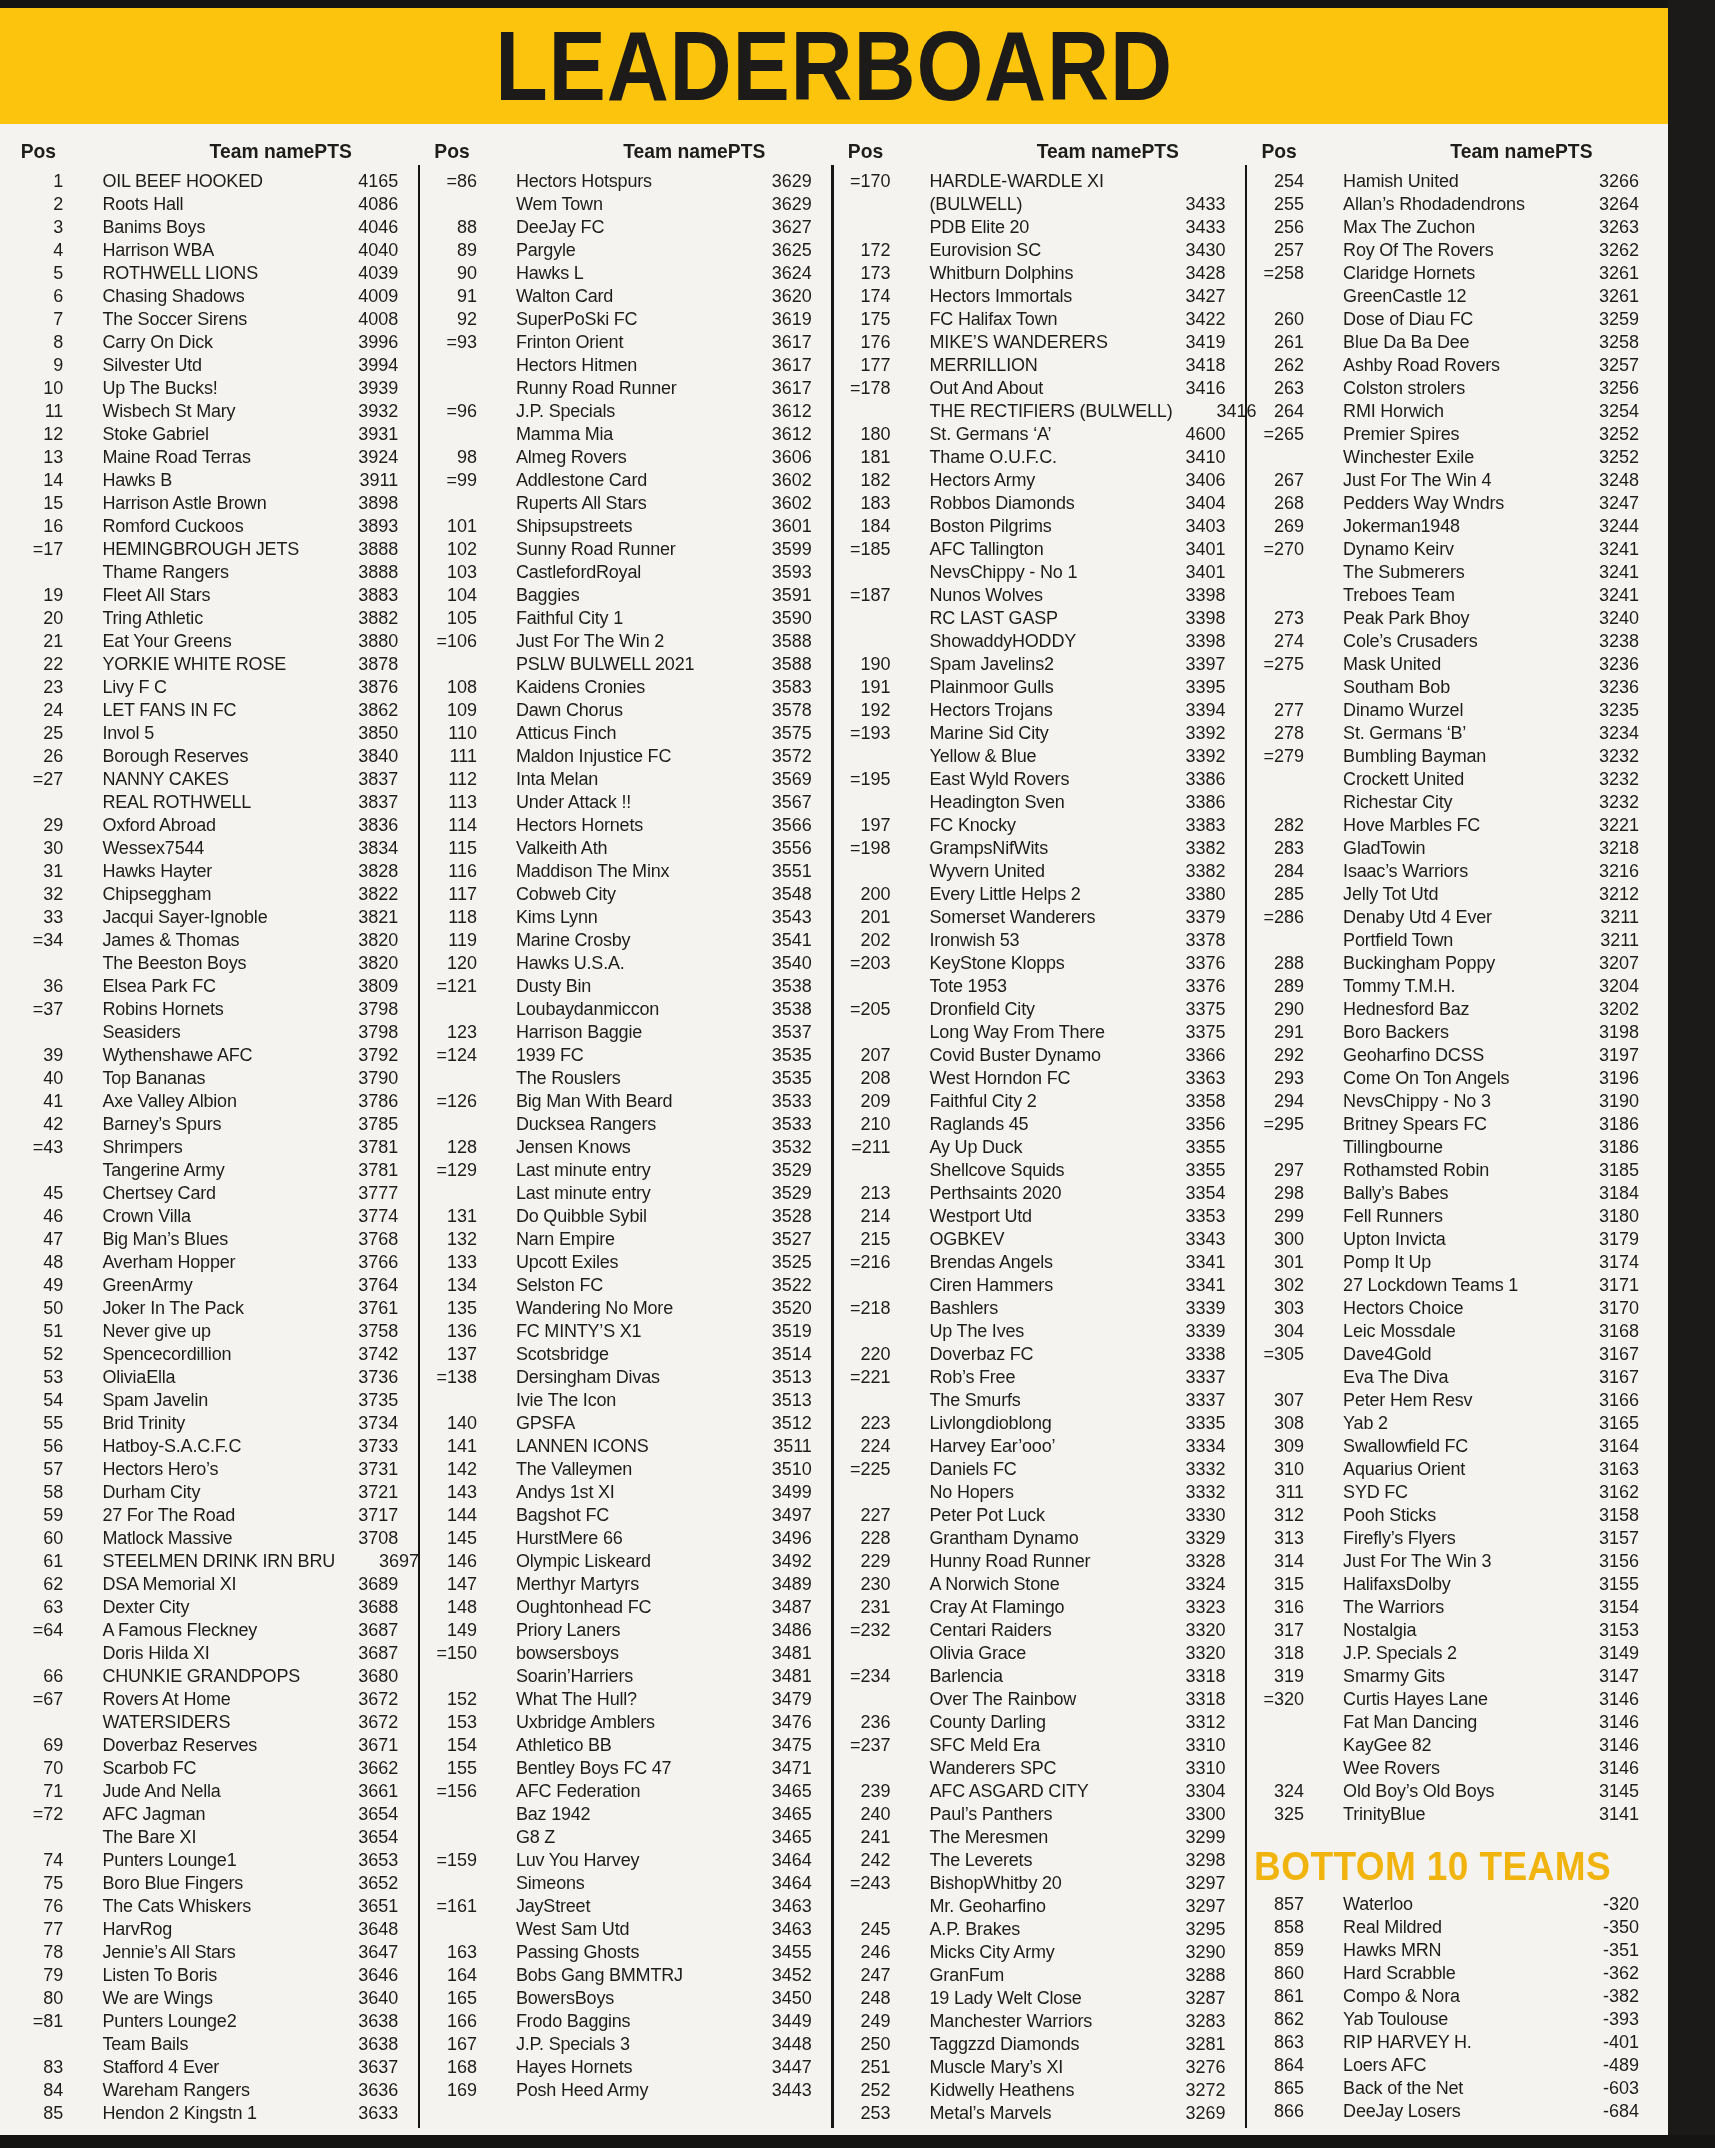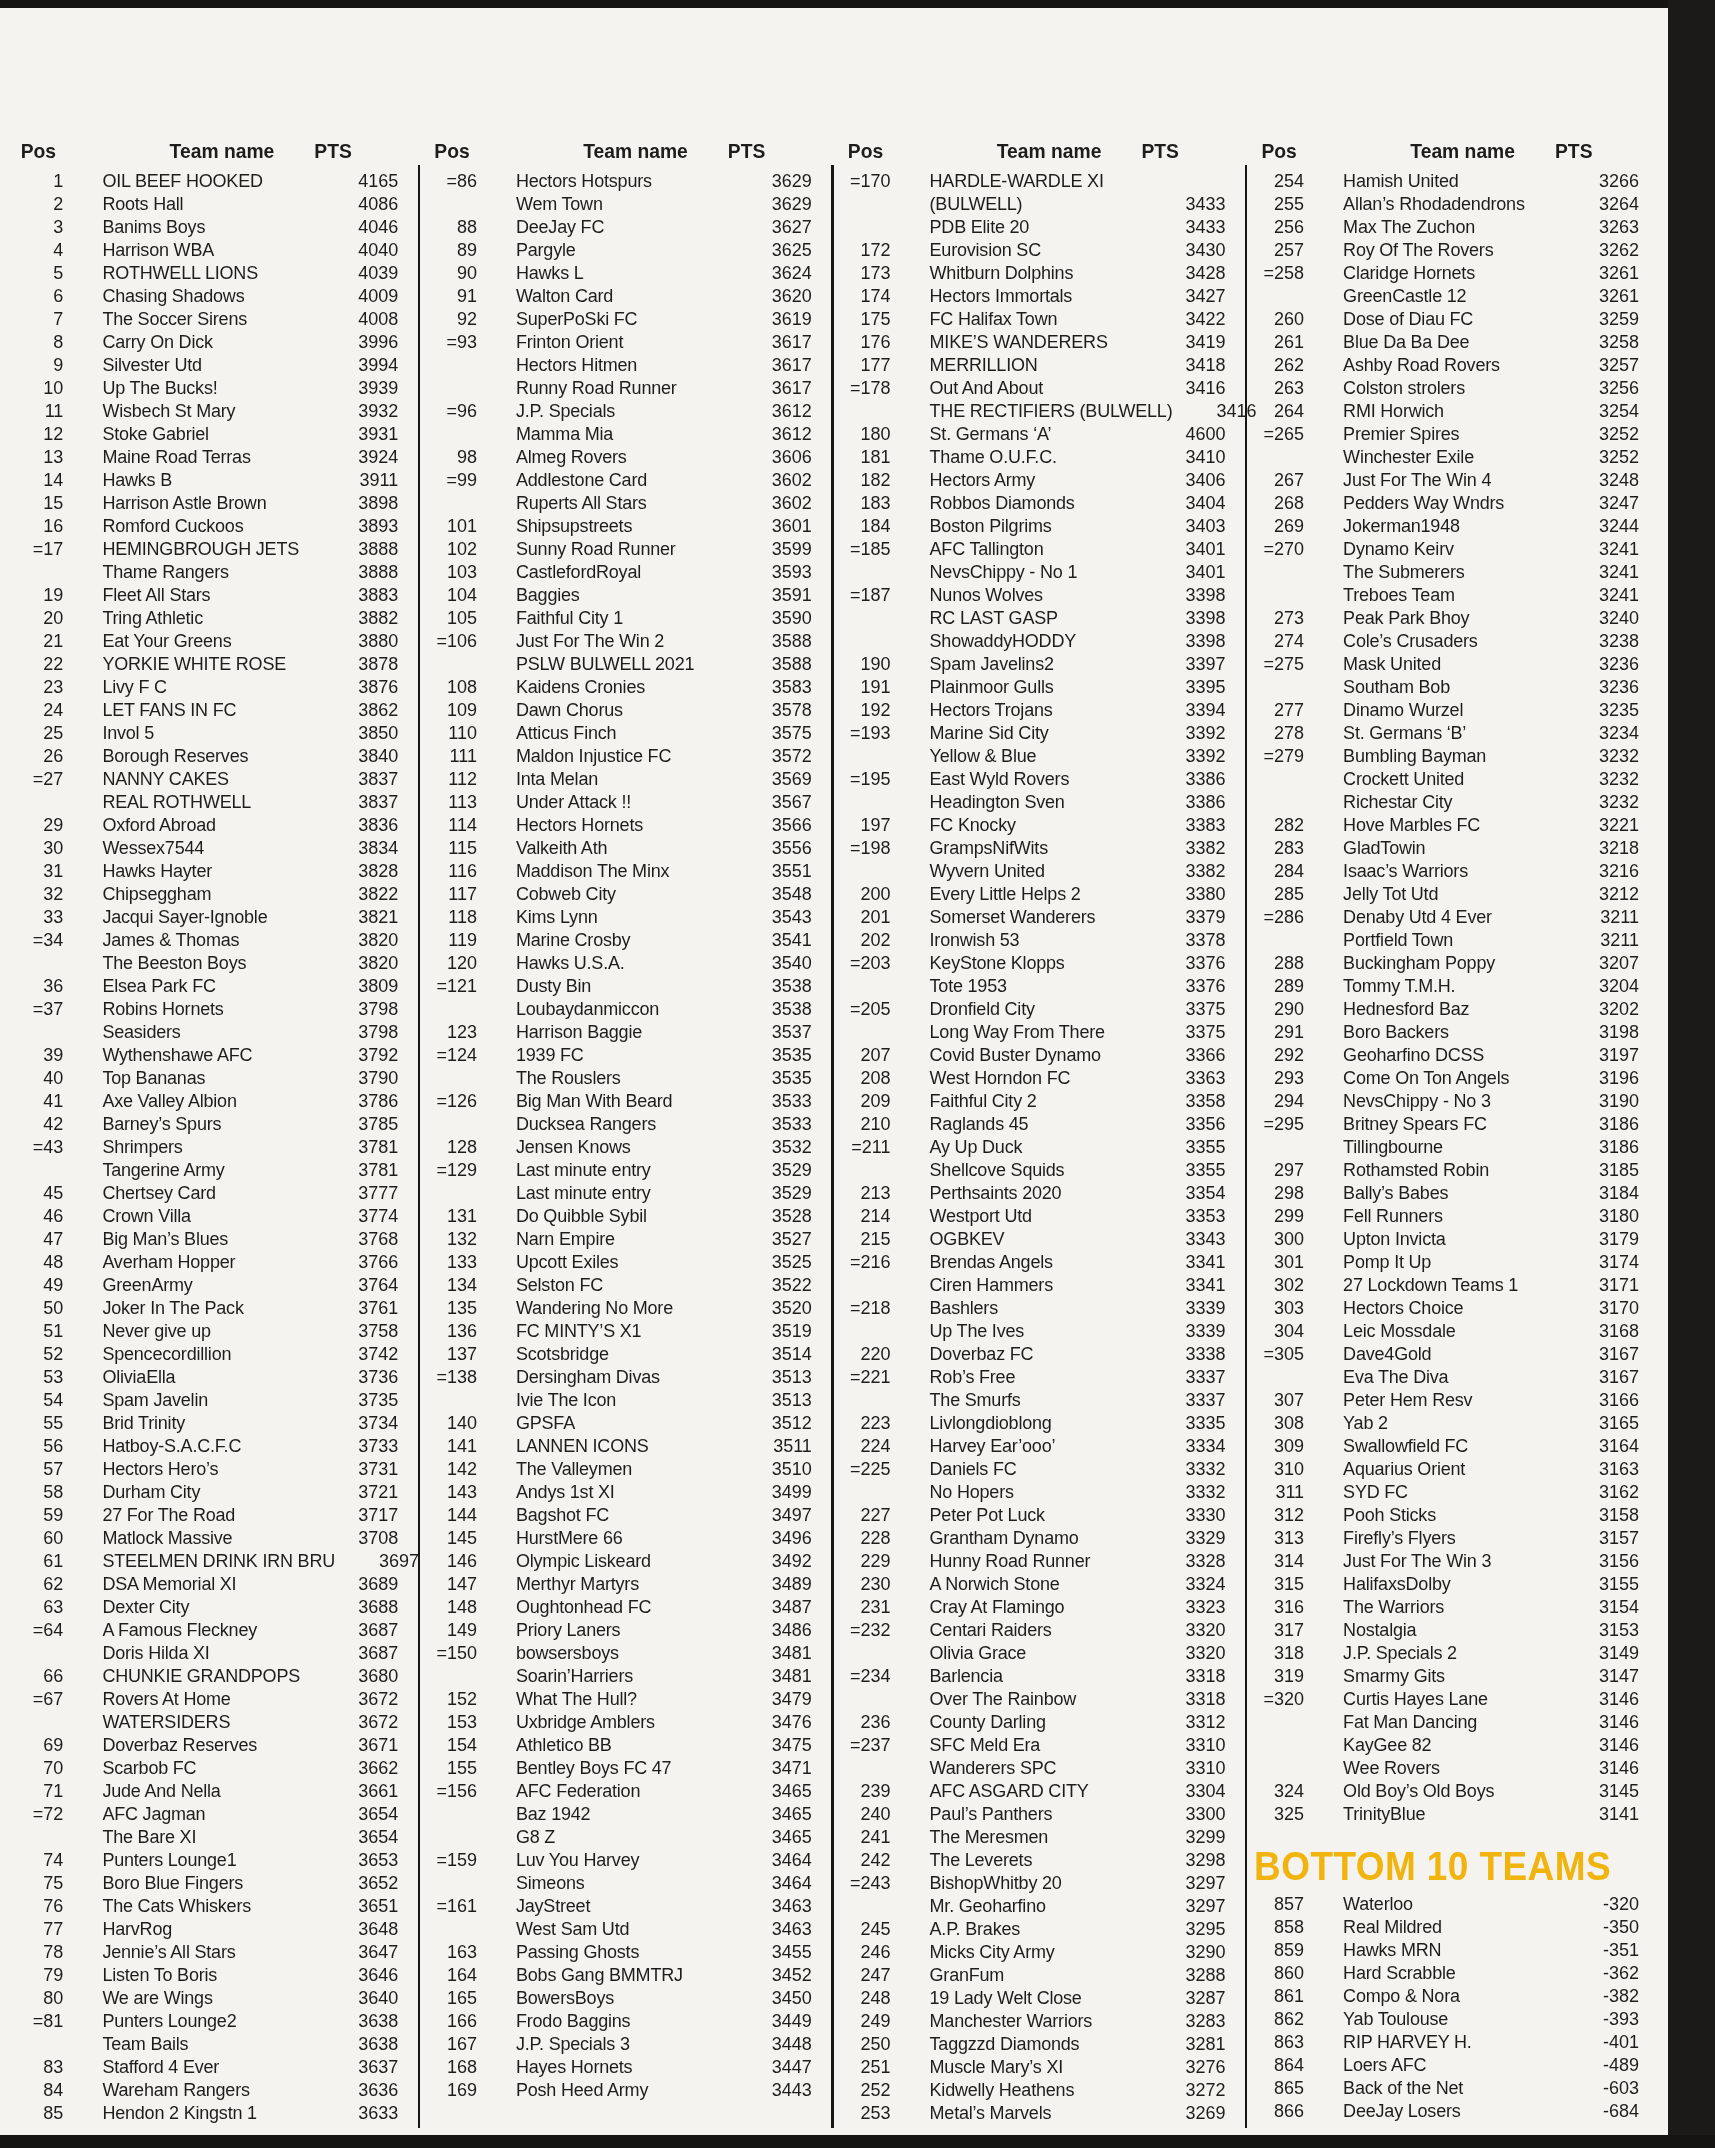--- a/index.html
+++ b/index.html
@@ -10,40 +10,43 @@
   .bottombar{position:absolute;bottom:0;left:0;width:100%;height:13.4px;background:#151412;z-index:3;}
   .band{position:absolute;top:8.4px;left:0;right:47px;height:116px;background:#fcc40d;
         display:flex;align-items:center;justify-content:center;}
   .title{font-size:86px;font-weight:800;letter-spacing:0.8px;line-height:1;
          transform:scaleY(1.14);color:#1c1b19;}
   .content{position:absolute;top:126px;left:6.7px;right:54px;bottom:15px;display:flex;}
   .col{flex:1 1 0;position:relative;padding:0 22px 0 6.7px;min-width:0;}
   .col:not(:last-child)::after{content:"";position:absolute;right:0;top:39px;bottom:5px;
         width:2.5px;background:#161616;}
   .hdr{display:grid;grid-template-columns:50px 1fr 84px;align-items:end;height:37px;
-       padding-bottom:6.7px;font-weight:700;font-size:19.3px;gap:40px;}
+       padding-bottom:6.7px;font-weight:700;font-size:19.3px;}
   .hdr .pos{text-align:center;}
   .hdr .team{padding-left:39px;text-align:right;}
   .hdr .pts{text-align:left;}
   .row{display:grid;grid-template-columns:50px 1fr 84px;align-items:center;
        height:23px;font-size:18px;line-height:23px;white-space:nowrap;}
   .row .pos{text-align:right;}
   .row .team{padding-left:39px;letter-spacing:-0.2px;}
   .row .pts{text-align:right;}
   .b10-heading{margin:22px 0 8.4px 0;font-size:37px;font-weight:800;color:#f1b30d;
        letter-spacing:0.4px;line-height:1;transform:scaleY(1.08);transform-origin:left center;}
 </style>
 </head>
 <body>
 
 <div class="page">
   <div class="topbar"></div>
   <div class="rightbar"></div>
   <div class="bottombar"></div>
 
+  <div class="band">
+    <div class="title">LEADERBOARD</div>
+  </div>
 
   <div class="content">
 
     <div class="col">
       <div class="hdr">
         <span class="pos">Pos</span>
         <span class="team">Team name</span>
         <span class="pts">PTS</span>
       </div>
       <div>

